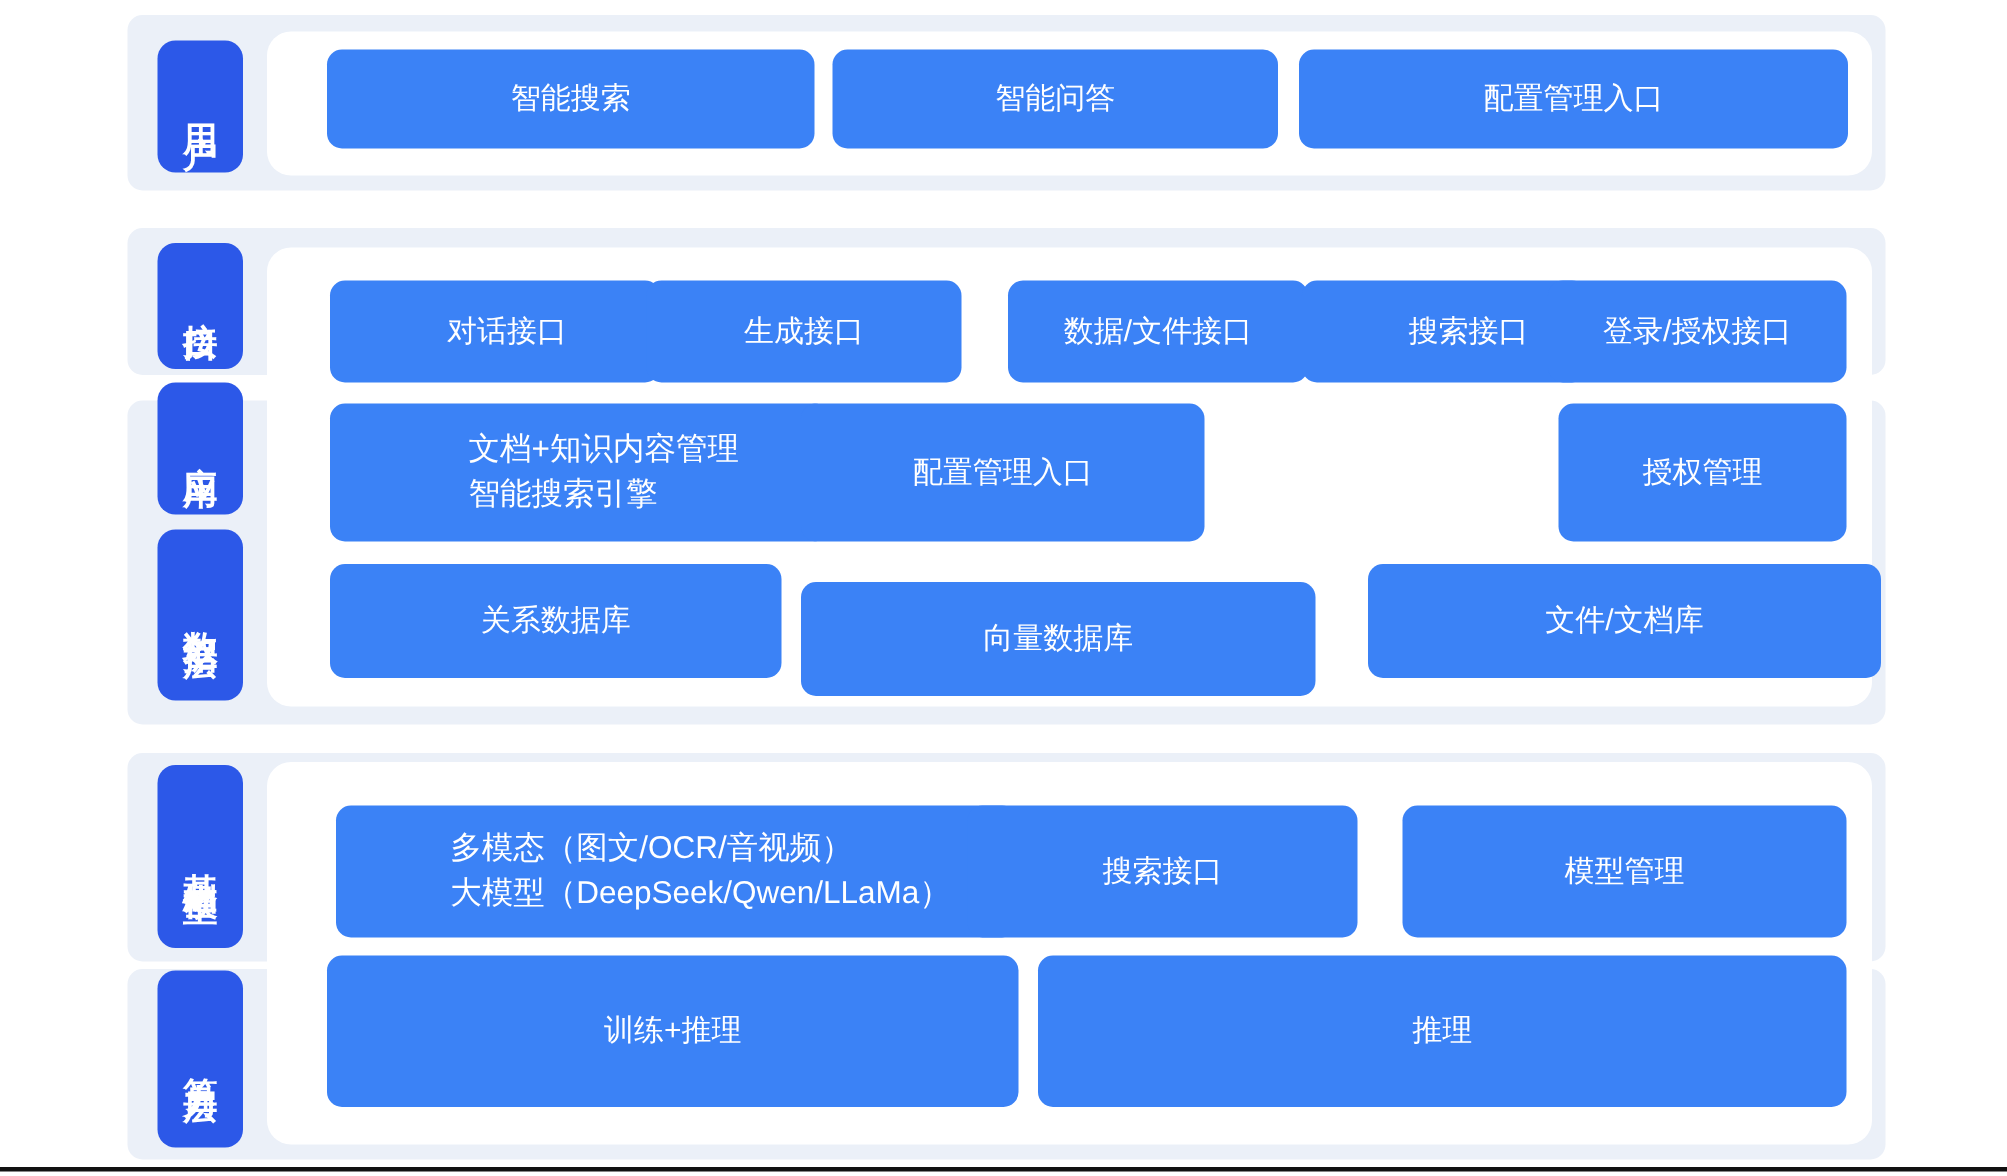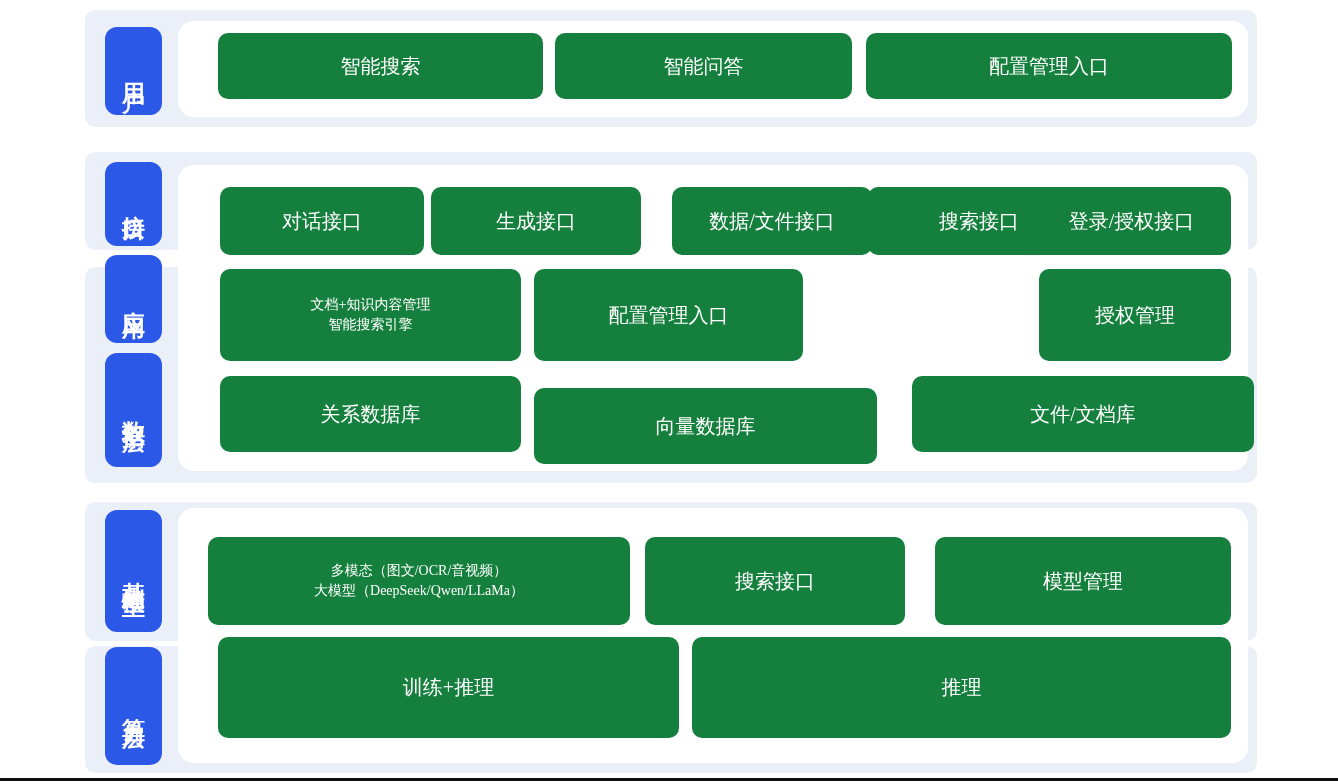--- a/index.html
+++ b/index.html
@@ -34,31 +34,29 @@
     font-weight:bold;
     font-size:23px;
     display:flex;align-items:center;justify-content:center;
     writing-mode:vertical-rl;
     text-orientation:upright;
     letter-spacing:7px;
     line-height:1;
   }
   .block{
     position:absolute;
-    background:#15803d;
+    background:#3b82f6;
     border-radius:10px;
     color:#ffffff;
     font-size:20px;
     display:flex;align-items:center;justify-content:center;
-    text-align:center;
     white-space:pre-line;
     line-height:1.45;
-    font-family:Liberation Serif, serif;
   }
-  .block.big{font-size:14px;}
+  .block.big{font-size:21px;padding-left:32px;}
   .footer-line{
     position:absolute;
     left:0;width:1338px;
     top:778px;height:3px;
     background:#111111;
   }
 </style>
 </head>
 <body>
 
@@ -78,36 +76,36 @@
   <div class="layer-label" style="top:162px;height:84px;">接口</div>
   <div class="layer-label" style="top:255px;height:88px;">应用</div>
   <div class="layer-label" style="top:353px;height:114px;letter-spacing:5px;">数据层</div>
   <div class="layer-label" style="top:510px;height:122px;letter-spacing:4px;">基础模型</div>
   <div class="layer-label" style="top:647px;height:118px;letter-spacing:5px;">算力层</div>
 
   <div class="block" style="left:218px;top:33px;width:325px;height:66px;">智能搜索</div>
   <div class="block" style="left:555px;top:33px;width:297px;height:66px;">智能问答</div>
   <div class="block" style="left:866px;top:33px;width:366px;height:66px;">配置管理入口</div>
 
-  <div class="block" style="left:220px;top:187px;width:204px;height:68px;">对话接口</div>
+  <div class="block" style="left:220px;top:187px;width:204px;height:68px;padding-left:16px;">对话接口</div>
   <div class="block" style="left:431px;top:187px;width:210px;height:68px;">生成接口</div>
   <div class="block" style="left:672px;top:187px;width:200px;height:68px;">数据/文件接口</div>
   <div class="block" style="left:868px;top:187px;width:158px;height:68px;padding-left:32px;">搜索接口</div>
   <div class="block" style="left:1032px;top:187px;width:199px;height:68px;">登录/授权接口</div>
 
   <div class="block big" style="left:220px;top:269px;width:301px;height:92px;">文档+知识内容管理
 智能搜索引擎</div>
   <div class="block" style="left:534px;top:269px;width:269px;height:92px;">配置管理入口</div>
   <div class="block" style="left:1039px;top:269px;width:192px;height:92px;">授权管理</div>
 
   <div class="block" style="left:220px;top:376px;width:301px;height:76px;">关系数据库</div>
   <div class="block" style="left:534px;top:376px;width:343px;height:76px;margin-top:12px;">向量数据库</div>
   <div class="block" style="left:889px;top:376px;width:342px;height:76px;margin-left:23px;">文件/文档库</div>
 
-  <div class="block big" style="left:208px;top:537px;width:422px;height:88px;">多模态（图文/OCR/音视频）
+  <div class="block big" style="left:224px;top:537px;width:422px;height:88px;">多模态（图文/OCR/音视频）
 大模型（DeepSeek/Qwen/LLaMa）</div>
   <div class="block" style="left:645px;top:537px;width:260px;height:88px;">搜索接口</div>
   <div class="block" style="left:935px;top:537px;width:296px;height:88px;">模型管理</div>
 
   <div class="block" style="left:218px;top:637px;width:461px;height:101px;">训练+推理</div>
   <div class="block" style="left:692px;top:637px;width:539px;height:101px;">推理</div>
 
   <div class="footer-line"></div>
 </div>
 

